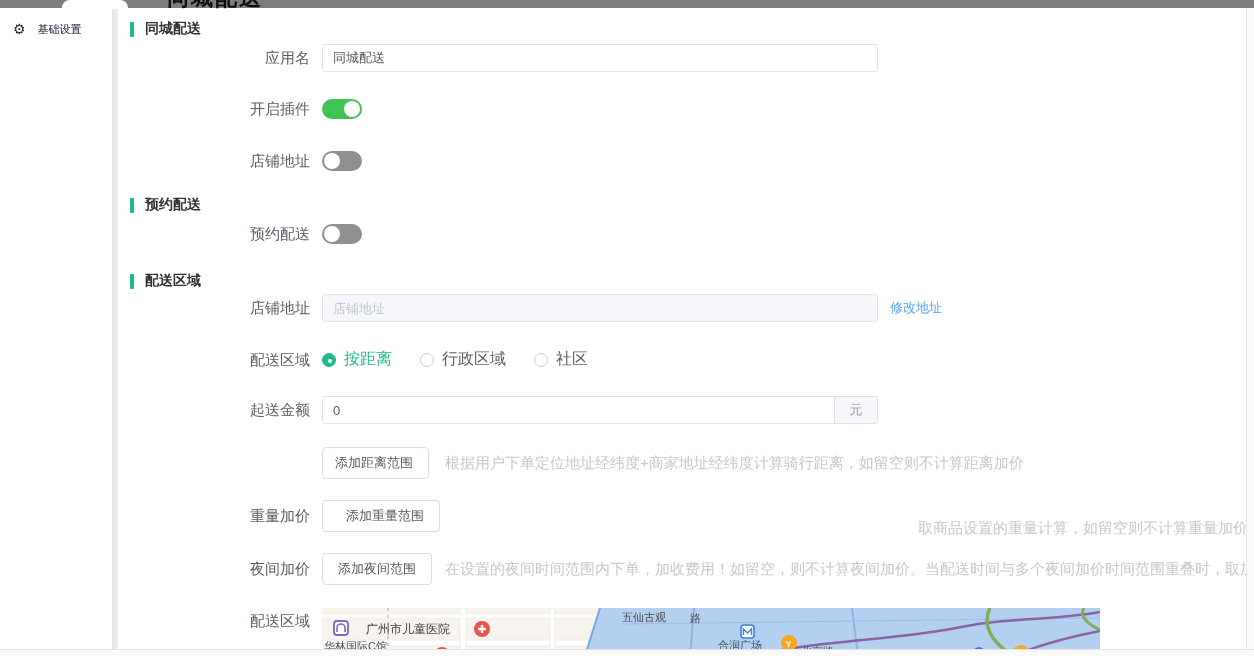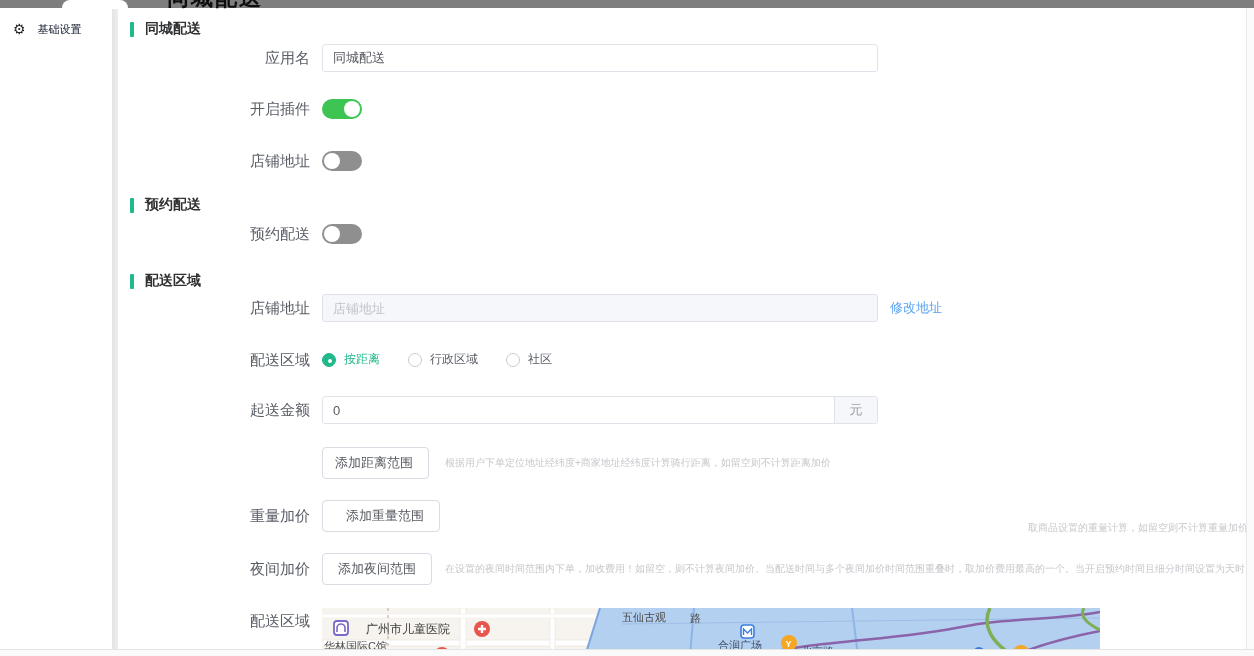--- a/index.html
+++ b/index.html
@@ -51,27 +51,27 @@
   .switch .knob{position:absolute;top:2px;width:16px;height:16px;border-radius:50%;background:#fff;}
   .switch.on .knob{right:2px;}
   .switch.off .knob{left:2px;}
 
   .radio-row{position:absolute;left:204px;display:flex;align-items:center;}
   .radio{display:inline-flex;align-items:center;margin-right:28px;cursor:pointer;}
   .radio .dot{width:14px;height:14px;border-radius:50%;border:1px solid #c9ccd4;background:#fff;
     box-sizing:border-box;margin-right:8px;position:relative;}
   .radio.checked .dot{background:#21b88c;border-color:#21b88c;}
   .radio.checked .dot::after{content:"";position:absolute;left:5px;top:5px;width:4px;height:4px;border-radius:50%;background:#fff;}
-  .radio .rlbl{font-size:12px;color:#5a5e66;text-align:right;}
+  .radio .rlbl{font-size:16px;color:#5a5e66;text-align:right;}
   .radio.checked .rlbl{color:#21b88c;}
 
   .add-btn{position:absolute;left:204px;height:32px;padding:0 15px;background:#fff;border:1px solid #d8dce3;
     border-radius:4px;font-size:13px;color:#55585e;cursor:pointer;
     font-family:"Liberation Sans","DejaVu Sans",sans-serif;}
-  .help{position:absolute;left:327px;right:6px;line-height:32px;font-size:10px;color:#c6c8cc;
+  .help{position:absolute;left:327px;right:6px;line-height:32px;font-size:15px;color:#c6c8cc;
     white-space:nowrap;overflow:hidden;}
 
   .link{position:absolute;left:772px;line-height:28px;font-size:13px;color:#57a3f3;cursor:pointer;text-decoration:none;}
 
   .map-wrap{position:absolute;left:204px;top:600px;width:778px;height:48px;overflow:hidden;cursor:grab;}
 
   
   .bottom-strip{position:absolute;left:0;bottom:0;width:1254px;height:6px;background:#fafafa;border-top:1px solid #e4e4e4;z-index:9;}
   .vscroll{position:absolute;right:0;top:8px;width:7px;height:642px;background:#fbfbfb;border-left:1px solid #e9e9e9;z-index:3;}
 </style>

